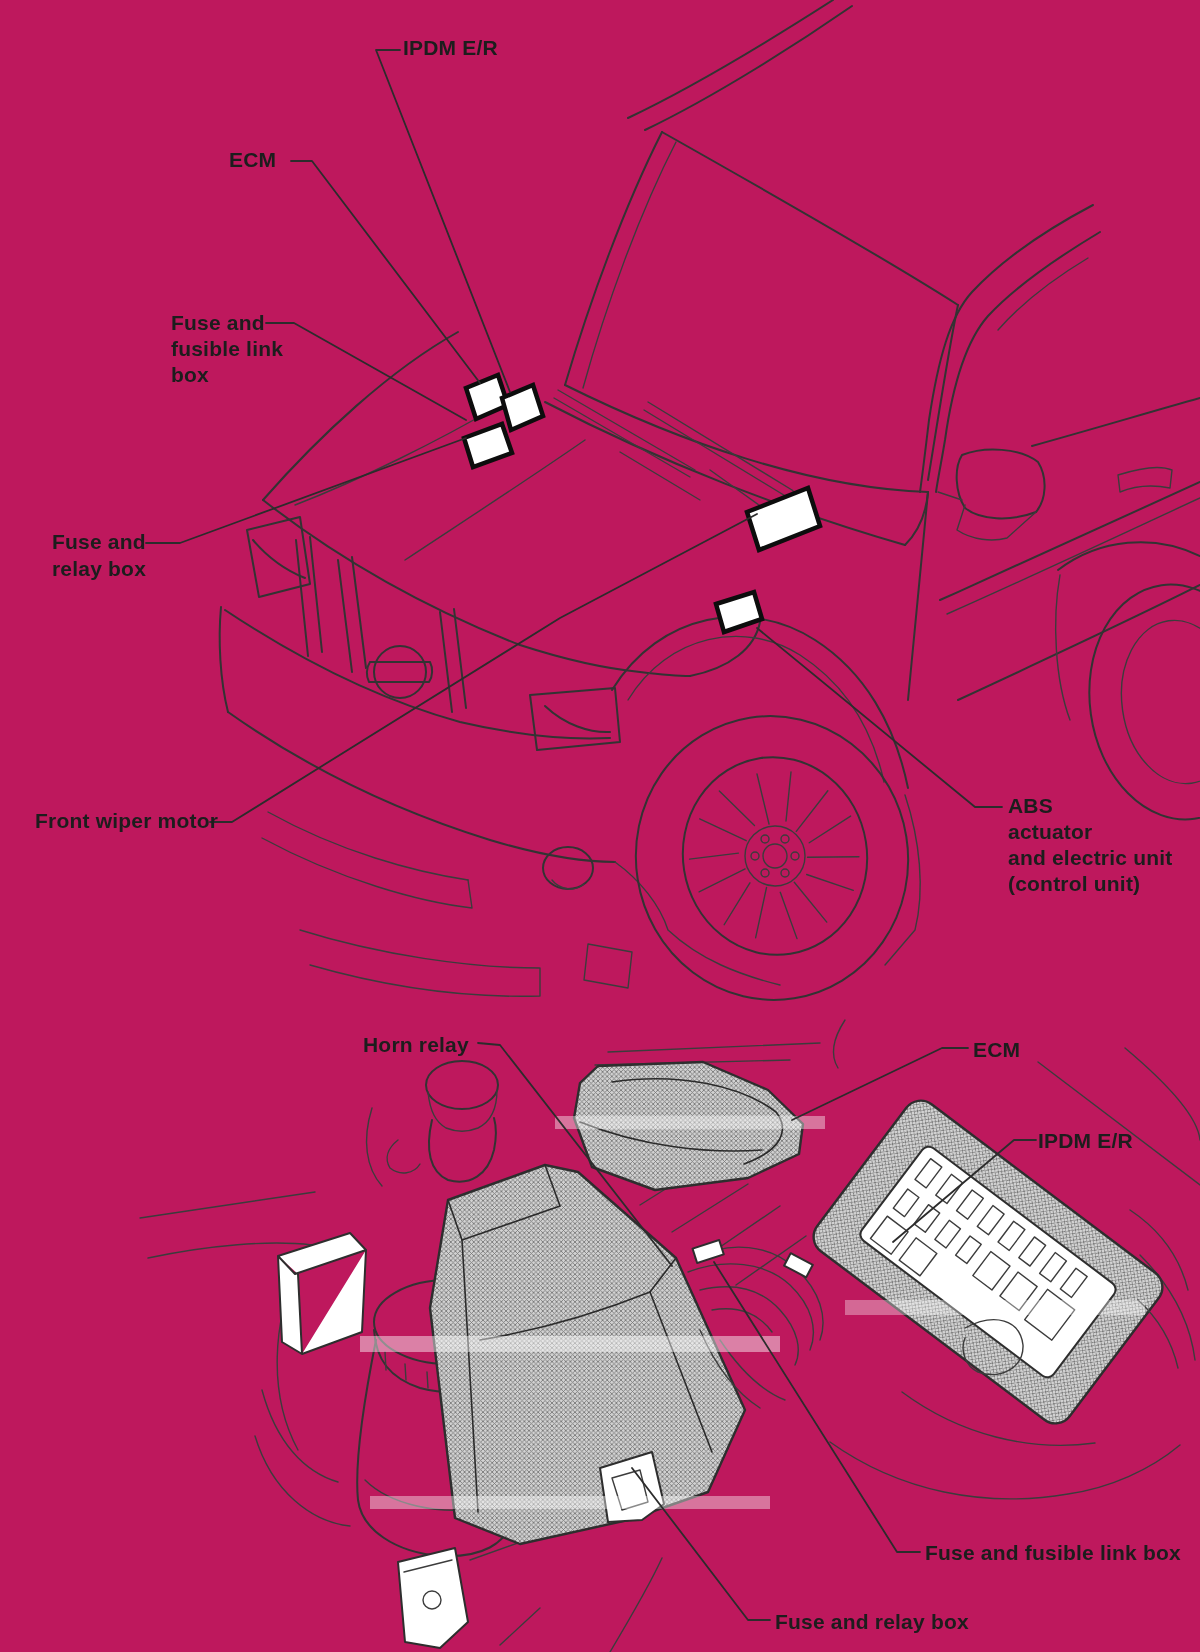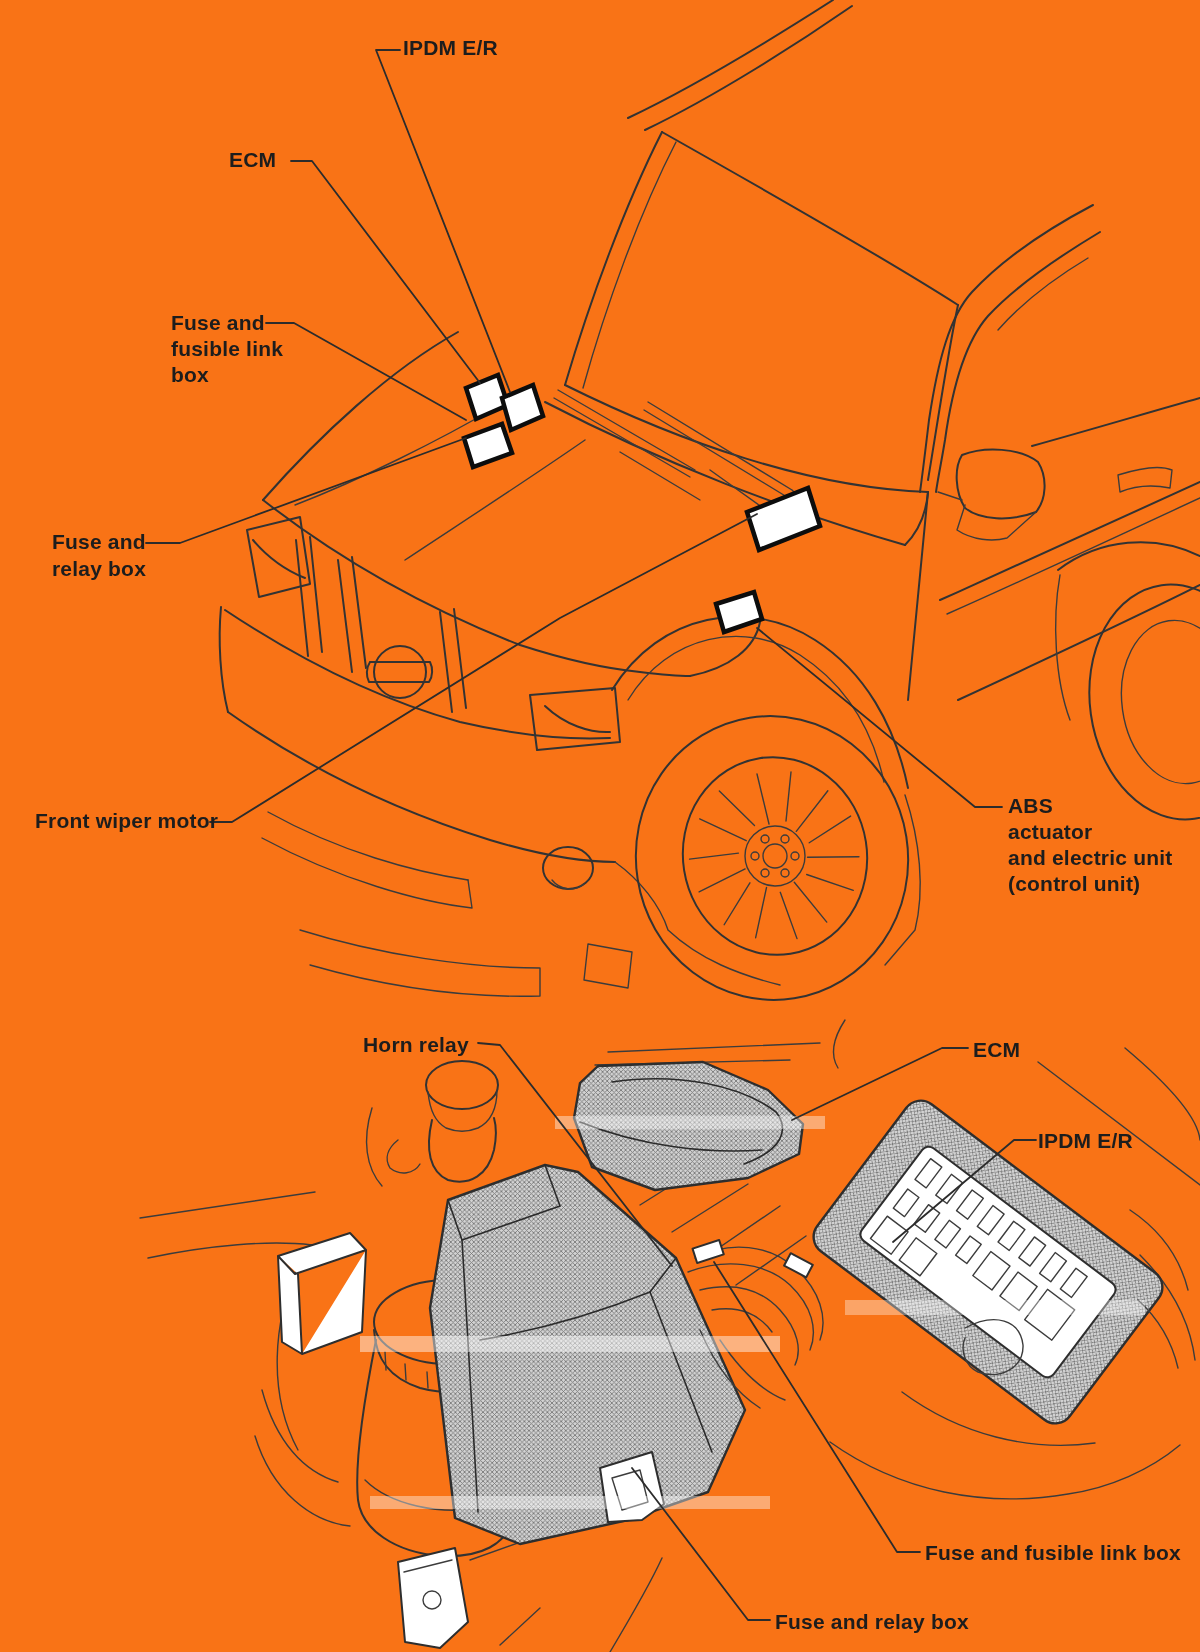--- a/index.html
+++ b/index.html
@@ -1,16 +1,16 @@
 <!DOCTYPE html>
 <html><head>
 <meta charset="utf-8">
 <style>
   html,body{margin:0;padding:0;background:#ffffff;}
-  .stage{position:relative;width:1200px;height:1652px;background:#f97316;overflow:hidden;
+  .stage{position:relative;width:1200px;height:1652px;background:#be185d;overflow:hidden;
          font-family:"Liberation Sans", sans-serif;}
   svg{display:block}
   .ln{fill:none;stroke:#333333;stroke-width:2;stroke-linecap:round;stroke-linejoin:round;}
   .ln-thin{fill:none;stroke:#3c3c3c;stroke-width:1.4;stroke-linecap:round;stroke-linejoin:round;}
   .bb{fill:#ffffff;stroke:#0d0d0d;stroke-width:4.5;stroke-linejoin:miter;}
   .hx{fill:url(#xh);stroke:#2e2e2e;stroke-width:2.4;stroke-linejoin:round;}
   .inhx{fill:none;stroke:#2b2b2b;stroke-width:1.6;stroke-linecap:round;}
   .wht{fill:#ffffff;stroke:#2e2e2e;stroke-width:2;stroke-linejoin:round;}
   .ld{fill:none;stroke:#2c2c2c;stroke-width:1.8;stroke-linecap:round;stroke-linejoin:round;}
   .lbl{font-family:"Liberation Sans",sans-serif;font-weight:700;font-size:21px;fill:#1d1d1d;

